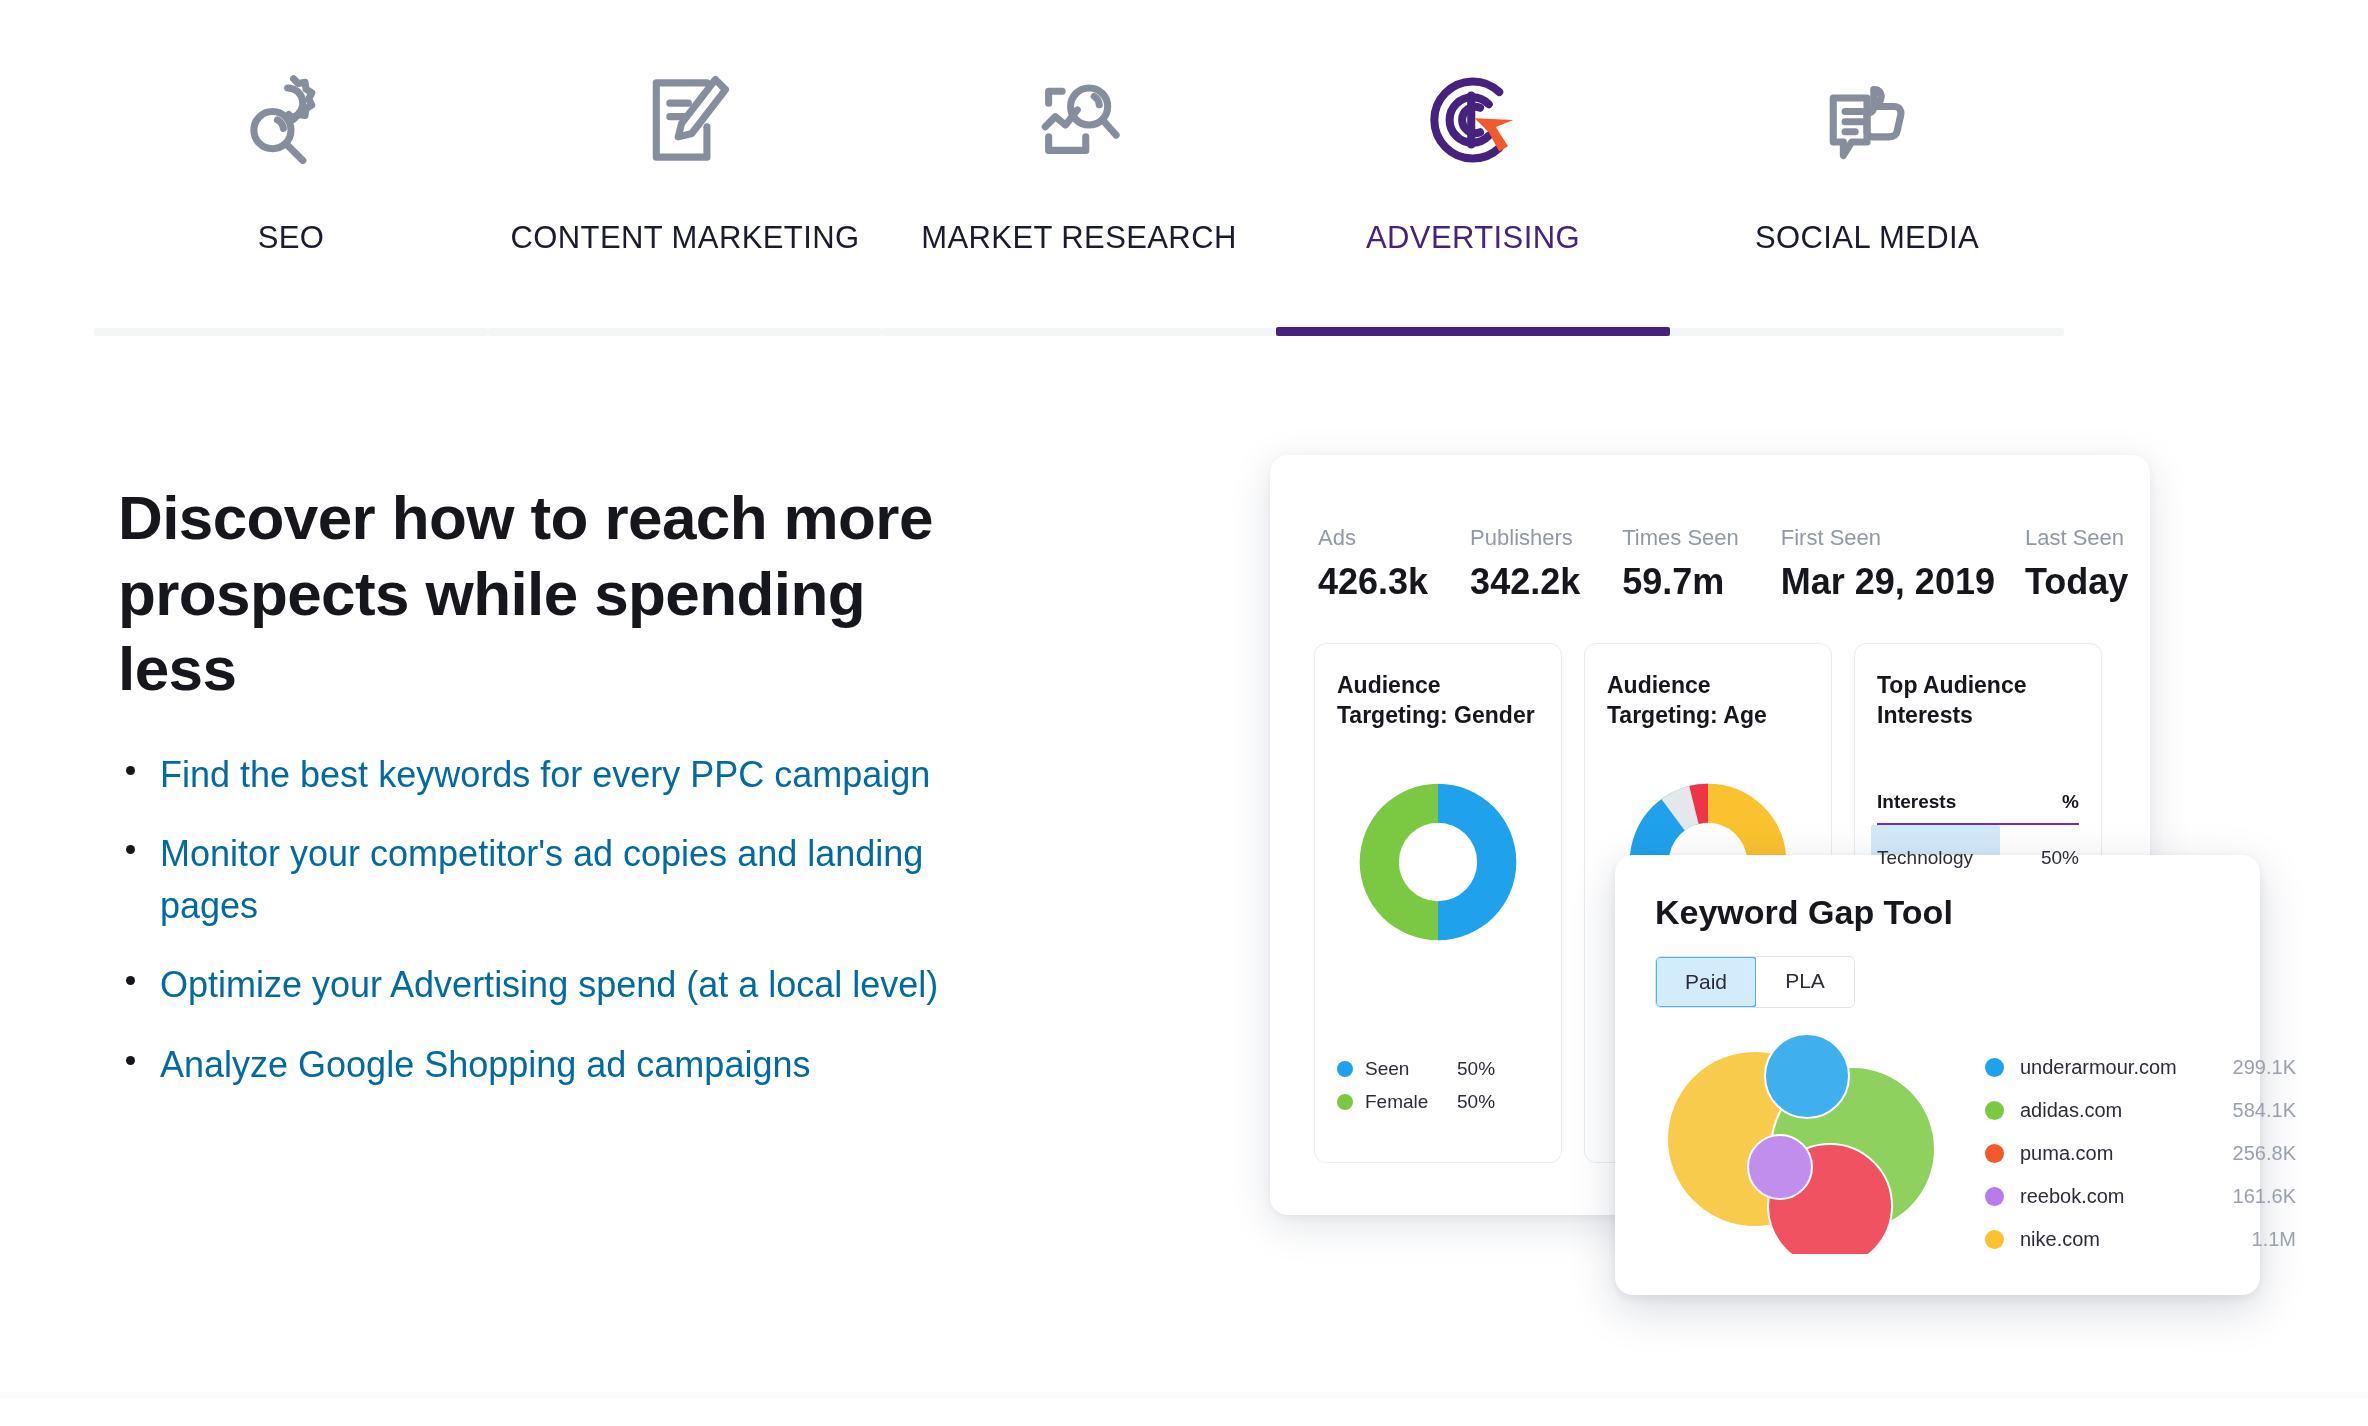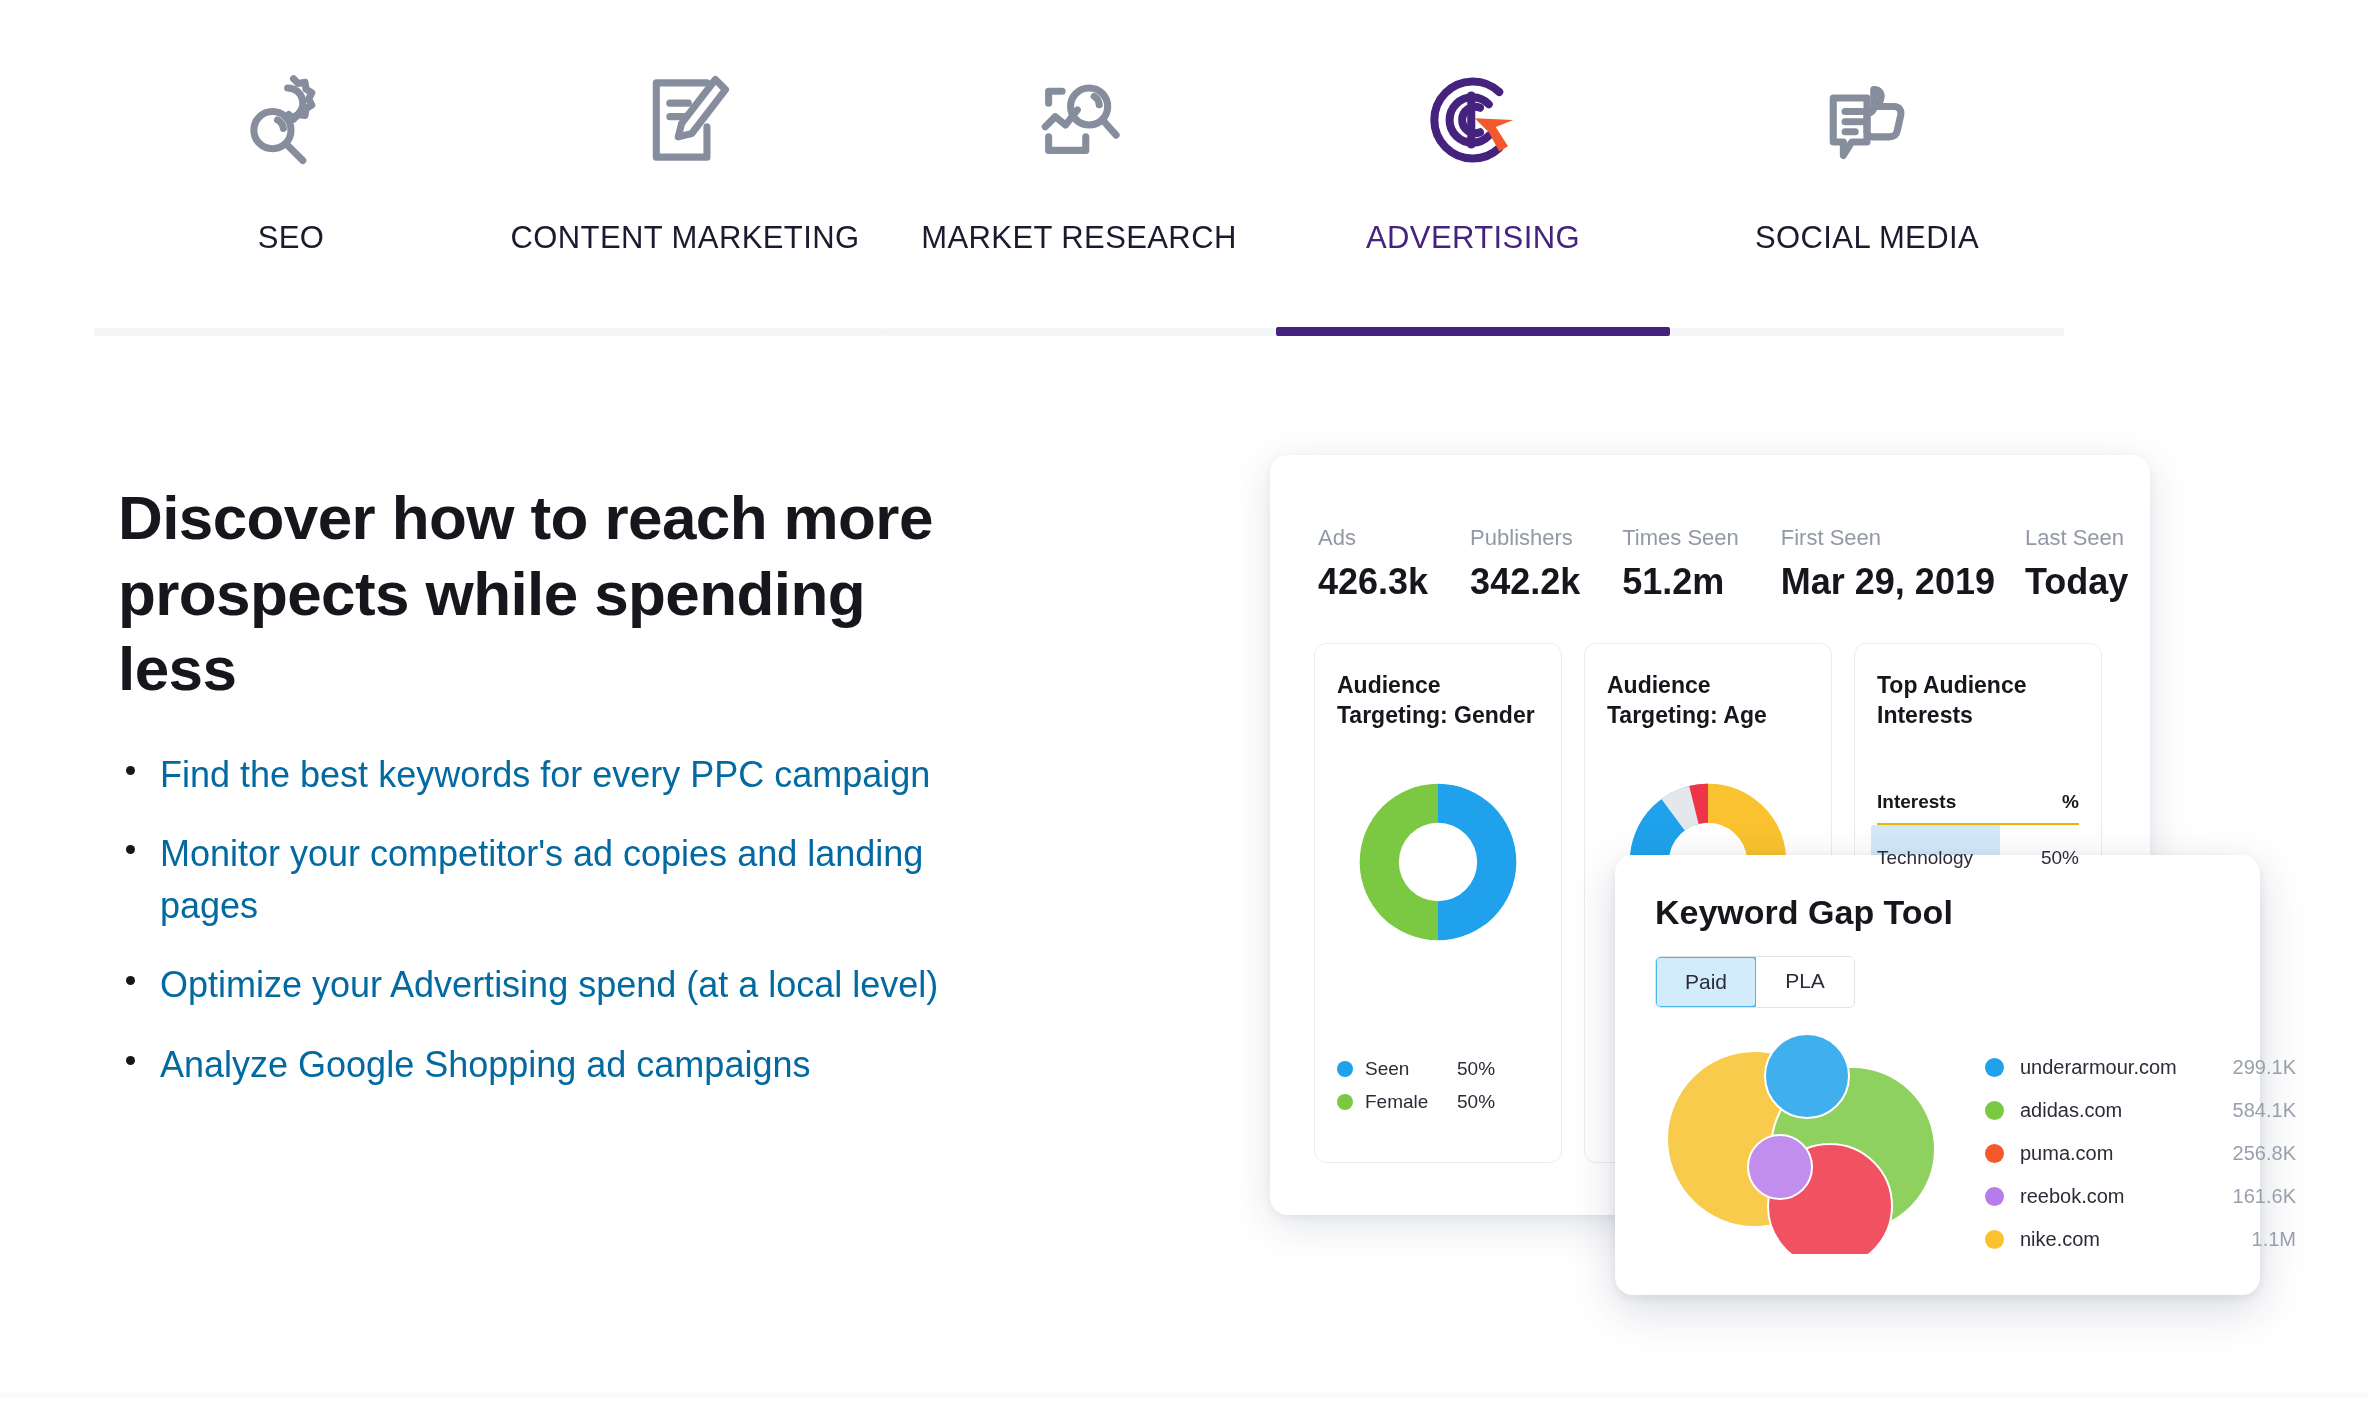--- a/index.html
+++ b/index.html
@@ -84,21 +84,21 @@
 
   .donut-wrap { margin-top: 42px; display: flex; justify-content: center; }
 
   .legend { position: absolute; left: 22px; bottom: 38px; }
   .legend-row { display: flex; align-items: center; margin-bottom: 11px; font-size: 19px; color: #2c2c38; }
   .legend-dot { width: 16px; height: 16px; border-radius: 50%; margin-right: 12px; flex: 0 0 auto; }
   .legend-name { width: 92px; }
   .legend-val { color: #2c2c38; }
 
   .int-head { display:flex; justify-content: space-between; font-size: 19px; font-weight: bold; color:#16161d;
-              margin-top: 60px; padding-bottom: 10px; border-bottom: 2px solid #eab308; }
+              margin-top: 60px; padding-bottom: 10px; border-bottom: 2px solid #6d28d9; }
   .int-row { display:flex; justify-content: space-between; align-items:center;
              font-size: 19px; color:#2c2c38; padding: 22px 0; border-bottom: 1px solid #eceff2; position: relative; }
   .int-bar { position:absolute; left:-6px; top:0; height:100%; background:#d3e9f8; border-radius:2px; z-index:0; }
   .int-name, .int-pct { position: relative; z-index: 1; }
 
   
   .kg-card {
     position: absolute; left: 345px; top: 400px; width: 645px; height: 440px;
     background: #ffffff; border-radius: 18px;
     box-shadow: 0 14px 46px rgba(25,35,70,0.17), 0 3px 10px rgba(25,35,70,0.07);
@@ -211,21 +211,21 @@
         <div class="stat">
           <div class="stat-label">Ads</div>
           <div class="stat-value">426.3k</div>
         </div>
         <div class="stat">
           <div class="stat-label">Publishers</div>
           <div class="stat-value">342.2k</div>
         </div>
         <div class="stat">
           <div class="stat-label">Times Seen</div>
-          <div class="stat-value">51.2m</div>
+          <div class="stat-value">59.7m</div>
         </div>
         <div class="stat">
           <div class="stat-label">First Seen</div>
           <div class="stat-value">Mar 29, 2019</div>
         </div>
         <div class="stat">
           <div class="stat-label">Last Seen</div>
           <div class="stat-value">Today</div>
         </div>
       </div>

